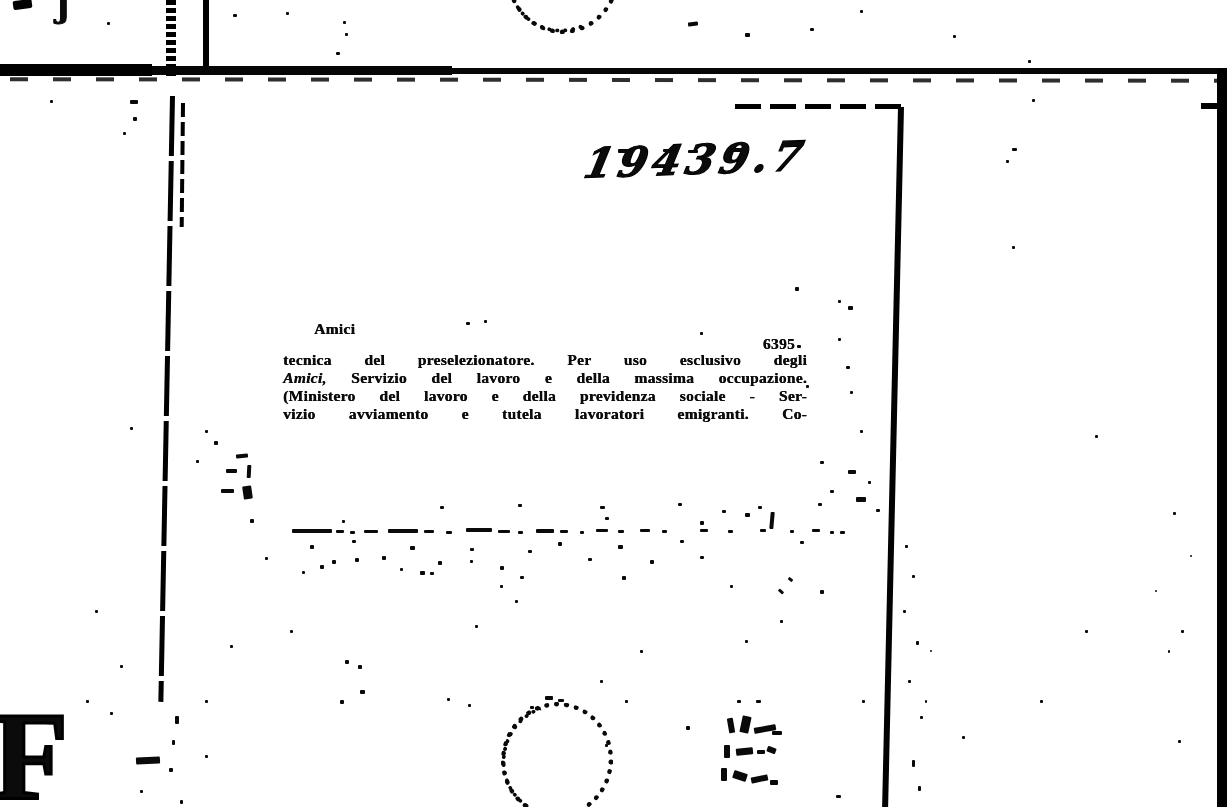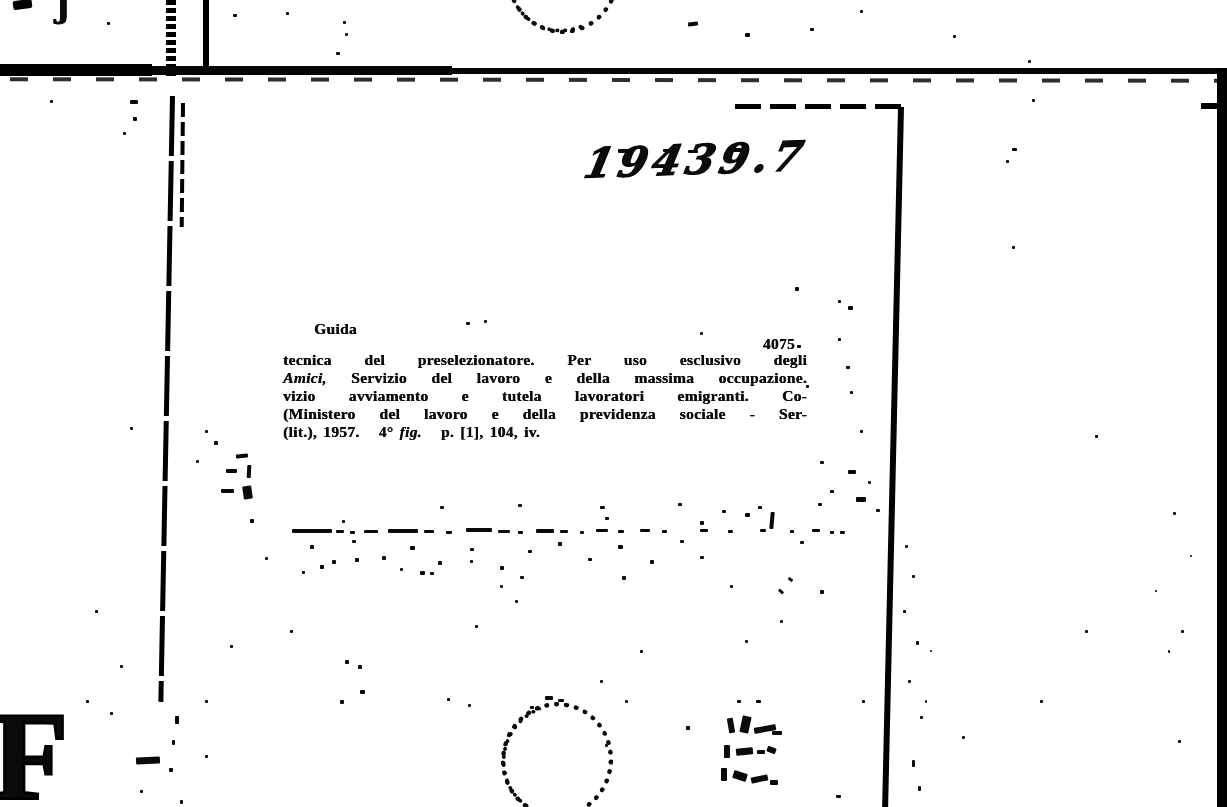--- a/index.html
+++ b/index.html
@@ -86,33 +86,27 @@
   <div class="abs card-left-line"></div>
   <div class="abs card-left-line2"></div>
   <div class="abs card-top-dash"></div>
   <div class="abs card-right-line"></div>
   <div class="abs right-border"></div>
   <div class="abs right-dash"></div>
 
   <div class="abs handwritten">19439.7</div>
 
   <div class="abs card-text">
-    <span class="heading">Guida</span>
-    <span class="entry-no">4075</span>
+    <span class="heading">Amici</span>
+    <span class="entry-no">6395</span>
     <div class="body-lines">
       <div class="jline">tecnica del preselezionatore. Per uso esclusivo degli</div>
       <div class="jline"><span class="it">Amici,</span> <span>Servizio del lavoro e della massima occupazione.</span></div>
+      <div class="jline">(Ministero del lavoro e della previdenza sociale - Ser-</div>
       <div class="jline">vizio avviamento e tutela lavoratori emigranti. Co-</div>
-      <div class="jline">(Ministero del lavoro e della previdenza sociale - Ser-</div>
-      <div class="lastline">
-        <span>(lit.), 1957.</span><span class="gap"></span>
-        <span>4°</span>
-        <span class="it">fig.</span><span class="gap"></span>
-        <span>p. [1], 104, iv.</span>
-      </div>
     </div>
   </div>
 
   <div class="abs big-f">F</div>
   <div class="abs ring ring-bottom"></div>
 
   <div id="noise" class="abs" style="left:0;top:0;width:1227px;height:807px">
       <div class="speck" style="left: 236px; top: 454px; width: 12px; height: 4px; transform: rotate(-5deg);"></div>
       <div class="speck" style="left: 226px; top: 469px; width: 11px; height: 4px; transform: rotate(0deg);"></div>
       <div class="speck" style="left: 247px; top: 465px; width: 4px; height: 13px; transform: rotate(3deg);"></div>

